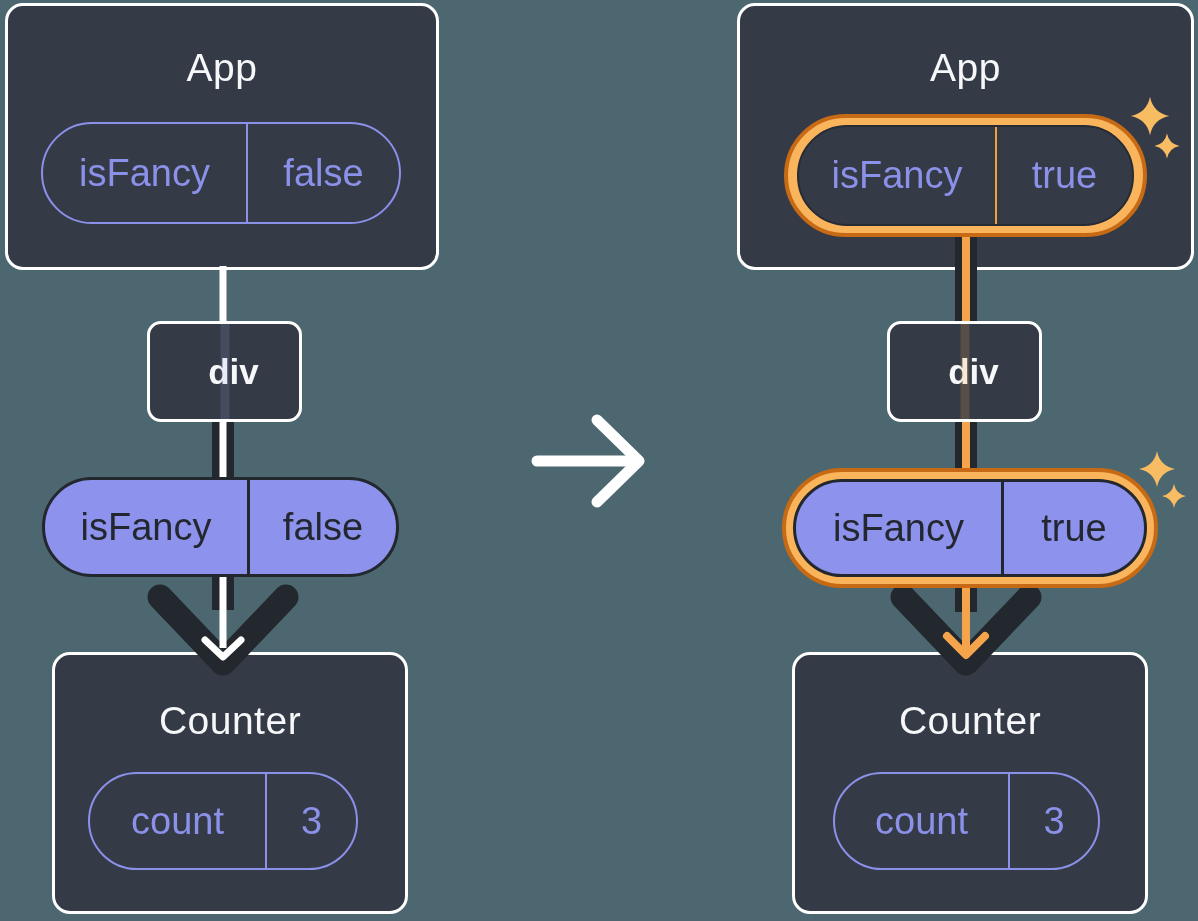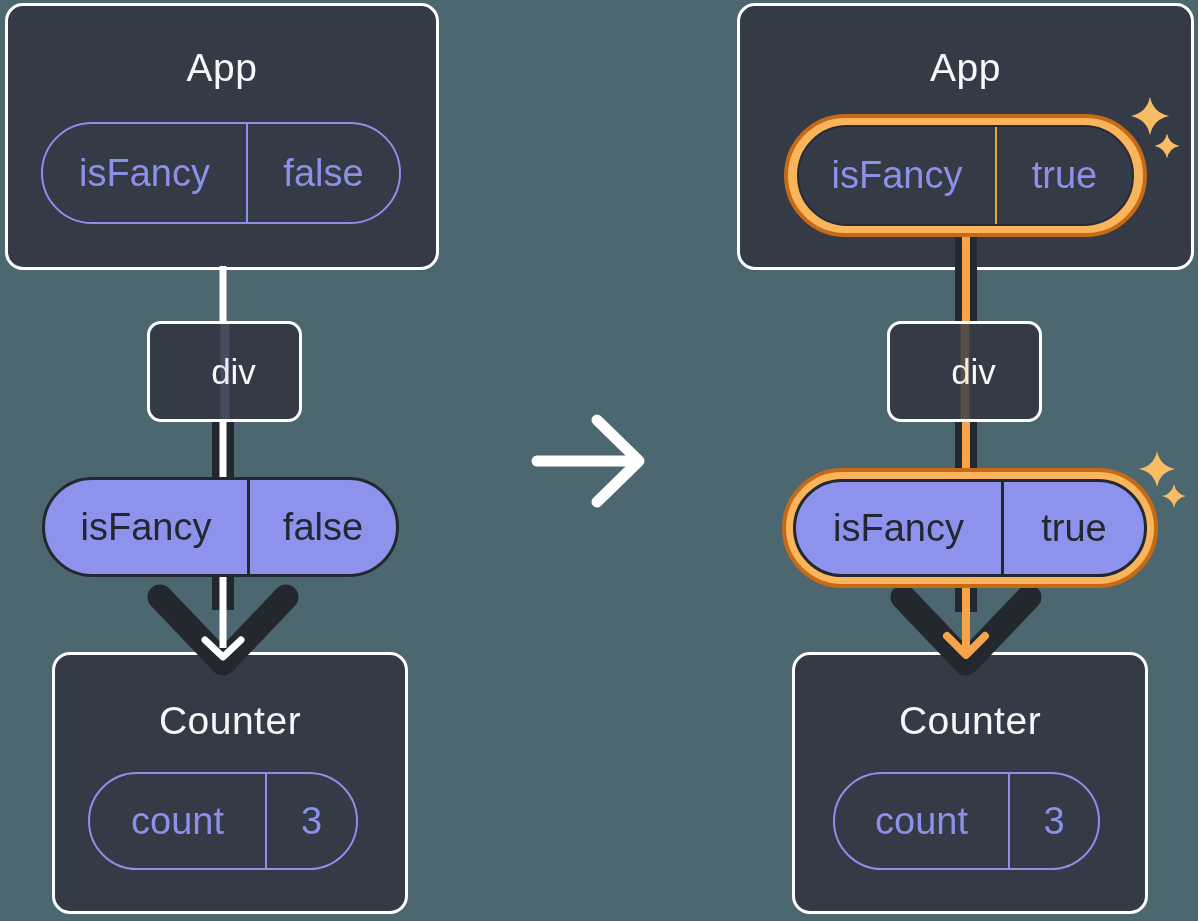--- a/index.html
+++ b/index.html
@@ -12,21 +12,21 @@
     border-radius:18px;box-sizing:border-box;
   }
   .panel-title{
     position:absolute;left:0;right:0;text-align:center;
     color:#F6F7F9;font-size:39px;font-weight:500;letter-spacing:.5px;
   }
   .node{
     position:absolute;background:#343A46;border:3.5px solid #FFFFFF;
     border-radius:14px;box-sizing:border-box;display:flex;
     align-items:center;justify-content:center;z-index:2;
-    color:#F6F7F9;font-size:35px;font-weight:400;padding-left:18px;
+    color:#F6F7F9;font-size:35px;font-weight:700;padding-left:18px;
   }
   .node .pass-through{
     position:absolute;top:0;bottom:0;left:50%;transform:translateX(-50%);
     width:9px;
   }
   .pill{
     position:absolute;box-sizing:border-box;display:flex;align-items:stretch;
     border-radius:52px;overflow:hidden;z-index:2;
   }
   .pill .cell{

